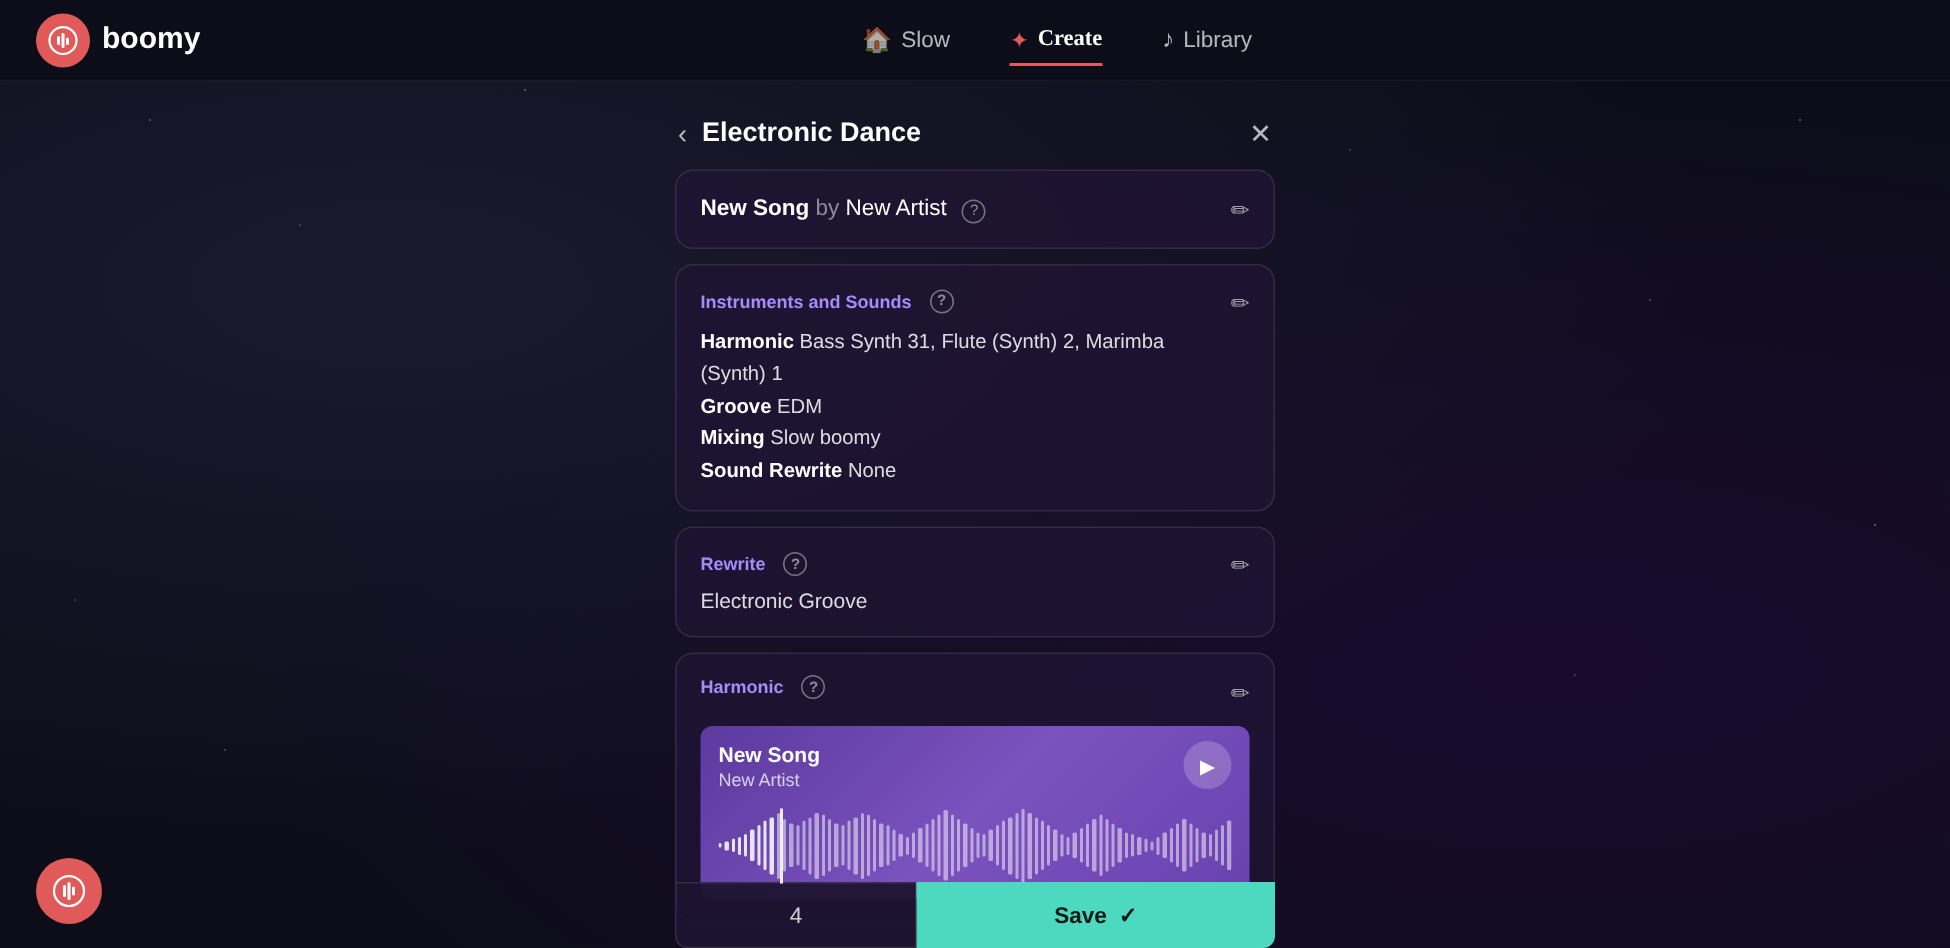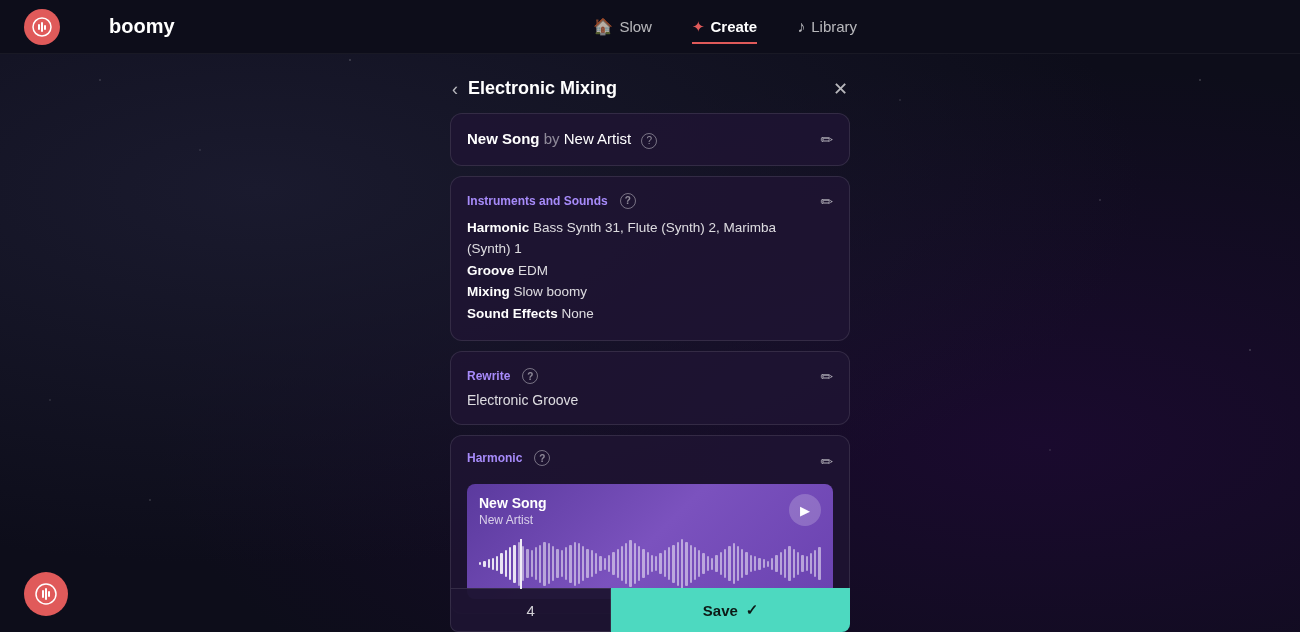--- a/index.html
+++ b/index.html
@@ -60,21 +60,20 @@
       border-radius: 50%;
       display: flex;
       align-items: center;
       justify-content: center;
       font-size: 14px;
     }
     .logo-text {
       font-size: 20px;
       font-weight: 600;
       color: #fff;
-      margin-left: 41px;
     }
     .nav-links {
       display: flex;
       gap: 8px;
       margin: 0 auto;
       align-items: center;
     }
     .nav-link {
       display: flex;
       align-items: center;
@@ -373,36 +372,36 @@
     </div>
     <span class="logo-text">boomy</span>
   </div>
   <div class="nav-links">
     <div class="nav-link">
       <span class="nav-icon">🏠</span>
       <span>Slow</span>
     </div>
     <div class="nav-link-create">
       <span class="nav-icon" style="color:#e05a5a;">✦</span>
-      <span style="color:#fff;font-weight:600;">Create</span>
+      <span style="color:#fff;font-weight:600;font-family:Liberation Serif, serif;">Create</span>
     </div>
     <div class="nav-link">
       <span class="nav-icon">♪</span>
       <span>Library</span>
     </div>
   </div>
 </nav>
 
 <div class="main-content">
   <div class="panel">
 
     <div class="panel-header">
       <div class="panel-header-left">
         <span class="back-btn">‹</span>
-        <span class="panel-title">Electronic Mixing</span>
+        <span class="panel-title">Electronic Dance</span>
       </div>
       <span class="close-btn">✕</span>
     </div>
 
     <div class="card song-title-card">
       <div>
         <span class="song-title-text">
           <span class="song-name">New Song</span>
           <span class="by-text"> by </span>
           <span class="artist-name">New Artist</span>
@@ -425,21 +424,21 @@
           </div>
           <div class="instrument-row">
             <span class="label">Groove </span>
             <span class="value">EDM</span>
           </div>
           <div class="instrument-row">
             <span class="label">Mixing </span>
             <span class="value">Slow boomy</span>
           </div>
           <div class="instrument-row">
-            <span class="label">Sound Effects </span>
+            <span class="label">Sound Rewrite </span>
             <span class="value">None</span>
           </div>
         </div>
         <span class="edit-icon">✏</span>
       </div>
     </div>
 
     <div class="card">
       <div class="card-header-row">
         <div>

